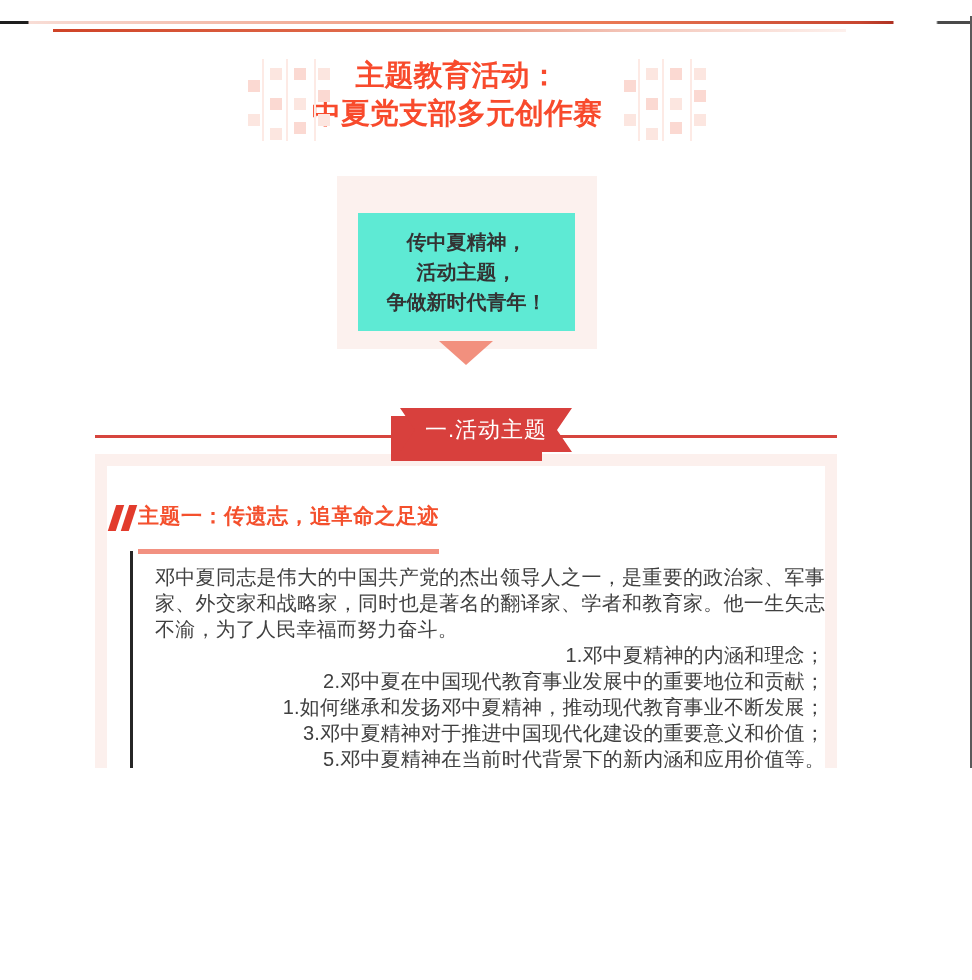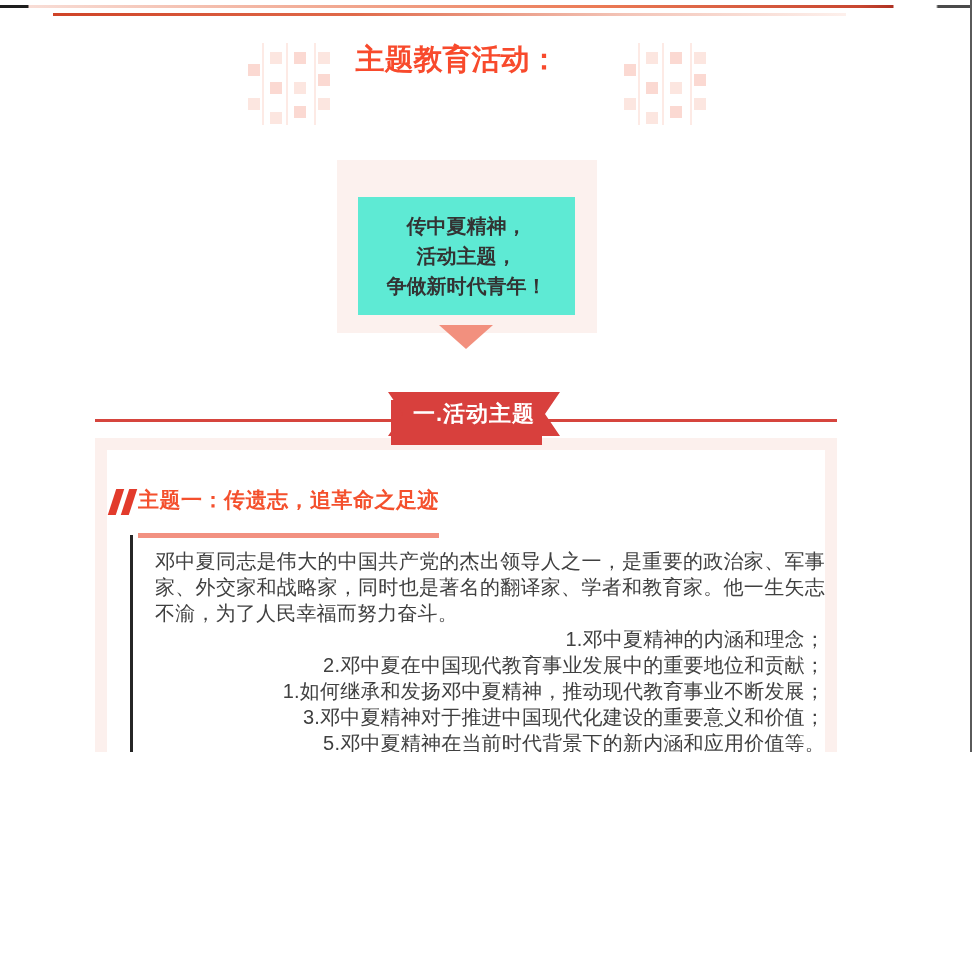--- a/index.html
+++ b/index.html
@@ -1,17 +1,17 @@
 <!DOCTYPE html>
 <html><head>
 <meta charset="utf-8">
 <style>
   html,body{margin:0;padding:0;background:#ffffff;}
   .page{
-    position:relative;width:972px;height:752px;margin:0 auto;
+    position:relative;width:972px;height:752px;margin:16px auto;
     background:#ffffff;overflow:hidden;
     font-family:"Liberation Sans","DejaVu Sans",sans-serif;
   }
   
   .top-line-a{
     position:absolute;top:5px;left:0;width:972px;height:3px;
     background:linear-gradient(90deg,#1e1e1e 0px,#1e1e1e 28px,#f8ddd6 29px,#eb7a55 600px,#c84630 860px,#ae3122 893px,#ffffff 894px,#ffffff 936px,#4a4a4a 938px,#4a4a4a 972px);
   }
   .top-line-b{
     position:absolute;top:13px;left:53px;width:793px;height:3px;
@@ -48,24 +48,24 @@
   }
   .down-arrow{
     position:absolute;left:439px;top:325px;width:0;height:0;
     border-left:27px solid transparent;border-right:27px solid transparent;
     border-top:24px solid #f2907e;
   }
   
   .red-rule{position:absolute;left:95px;top:419px;width:742px;height:3px;background:#d6453e;z-index:1;}
   .ribbon-back{position:absolute;left:391px;top:400px;width:151px;height:45px;background:#d8403d;z-index:2;}
   .ribbon{
-    position:absolute;left:388px;top:392px;width:172px;height:44px;background:#d8403d;z-index:3;
+    position:absolute;left:400px;top:392px;width:172px;height:44px;background:#d8403d;z-index:3;
     clip-path:polygon(0 0,100% 0,calc(100% - 15px) 50%,100% 100%,0 100%,15px 50%);
     display:flex;align-items:center;justify-content:center;
-    color:#ffffff;font-size:22px;font-weight:bold;letter-spacing:1px;
+    color:#ffffff;font-size:22px;font-weight:normal;letter-spacing:1px;
   }
   
   .panel{
     position:absolute;left:95px;top:438px;width:742px;height:560px;
     background:#ffffff;border:12px solid #fcf0ed;box-sizing:border-box;
   }
   
   .quote-icon{position:absolute;left:112px;top:489px;z-index:4;display:flex;}
   .quote-icon i{display:block;width:8px;height:26px;background:#e23b2c;transform:skewX(-18deg);margin-right:5px;}
   .headline{
@@ -89,20 +89,21 @@
 </head>
 <body>
 
 <div class="page">
 
   <div class="top-line-a"></div>
   <div class="top-line-b"></div>
 
   <div class="title">
     <div>主题教育活动：</div>
+    <div>中夏党支部多元创作赛</div>
   </div>
 
   <div class="decor decor-left">
     <div class="bars"></div>
     <div class="px"></div>
   </div>
   <div class="decor decor-right">
     <div class="bars"></div>
     <div class="px"></div>
   </div>

